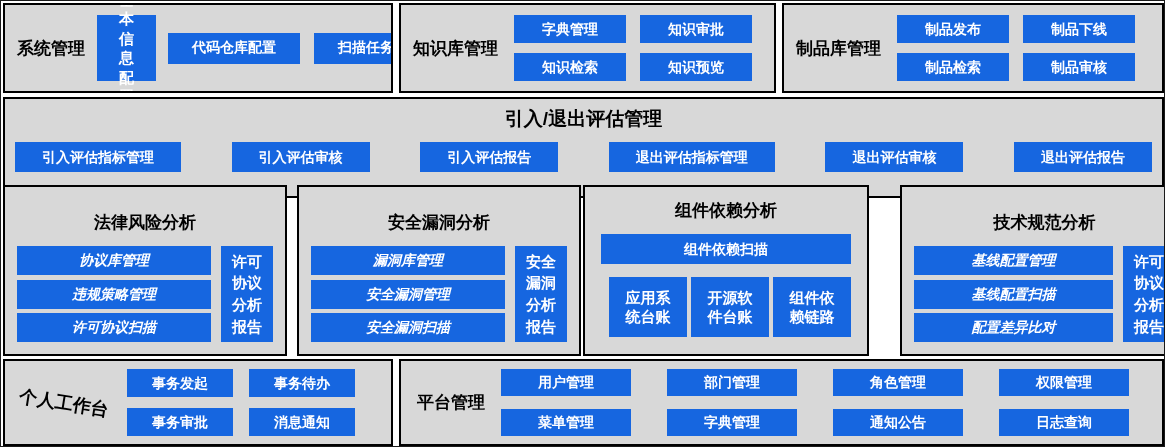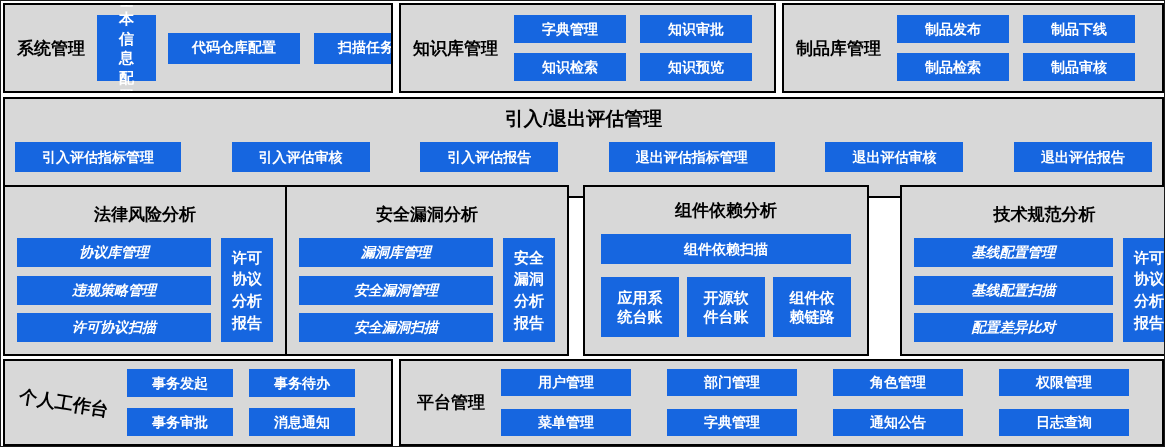--- a/index.html
+++ b/index.html
@@ -57,34 +57,34 @@
 
   
   #panel-evaluation { left:2px; top:96px; width:1161px; height:101px;
     padding:7px 10px 0; }
   .eval-title { text-align:center; font-size:19px; font-weight:700; }
   .eval-row { display:flex; justify-content:space-between; margin-top:10px; }
   .eval-row .btn { height:30px; padding:8px 27px; white-space:nowrap; }
 
   
   .analysis-panel { top:184px; height:171px;
-    display:flex; flex-direction:column; padding:12px 12px 12px; }
+    display:flex; flex-direction:column; padding:20px 12px 12px; }
   .analysis-title { text-align:center; font-size:17px; font-weight:700; margin:4px 0 12px; }
   .analysis-body { display:flex; flex:1; gap:10px; }
   .analysis-stack { flex:1; display:flex; flex-direction:column; justify-content:space-between; }
   .analysis-stack .btn { height:29px;font-style:italic; }
   .btn-vertical { width:52px; padding:0 8px; font-size:15px; line-height:1.45; }
 
   #panel-legal { left:2px;  width:284px; }
-  #panel-vuln  { left:284px; width:284px; }
+  #panel-vuln  { left:296px; width:284px; }
   #panel-spec  { left:899px; width:289px;justify-content:flex-end; }
 
   #panel-dependency { left:582px; width:286px; padding:8px 16px 12px; }
   .dep-scan { height:30px; width:100%; }
-  .dep-row { display:flex; justify-content:space-between; margin-top:13px; }
+  .dep-row { display:flex; justify-content:space-between; margin-top:13px;margin-left:8px; }
   .dep-row .btn { width:78px; height:60px; padding:0 14px; font-size:15px; }
 
   
   #panel-workspace { left:2px; top:358px; width:390px; height:87px;
     display:flex; align-items:center; padding:0 14px; gap:18px; }
   .workspace-title { transform:rotate(9deg); font-size:18px; }
   .grid-ws { display:grid; grid-template-columns:repeat(2,106px); gap:11px 16px; }
   .grid-ws .btn { height:28px; }
 
   #panel-platform { left:398px; top:358px; width:765px; height:87px;

